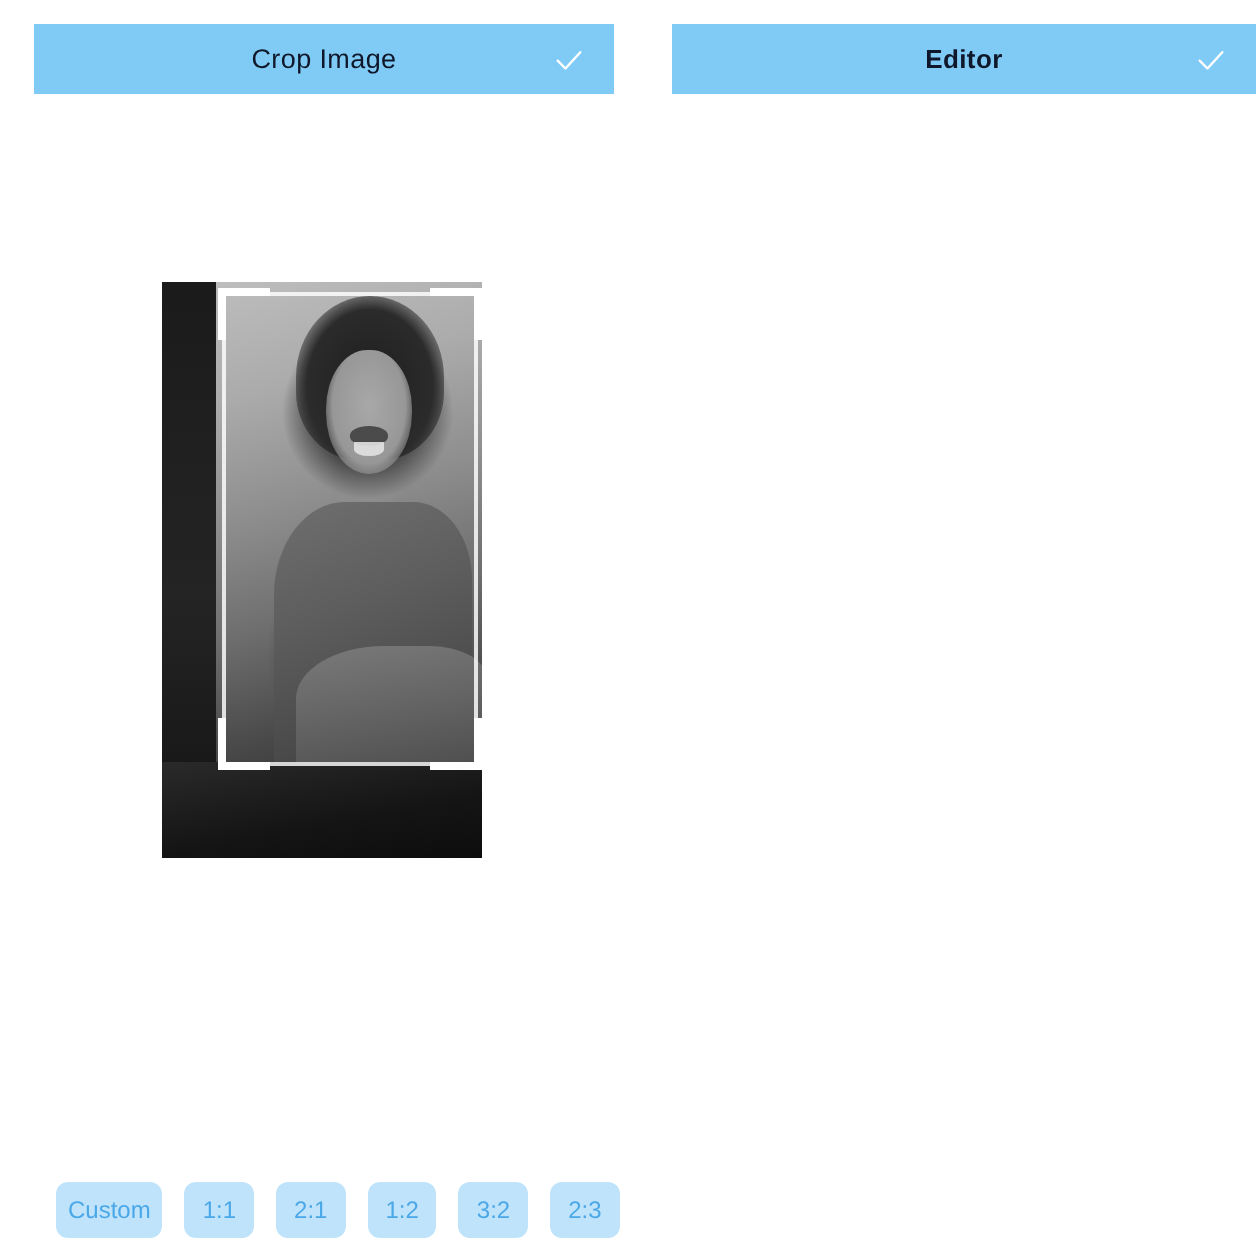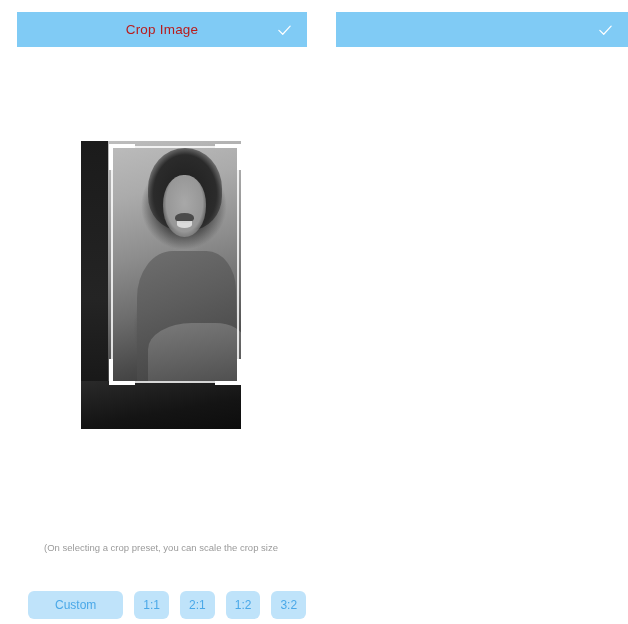--- a/index.html
+++ b/index.html
@@ -19,21 +19,21 @@
   
   .appbar {
     position: absolute; height: 35px;
     background: #80cbf5;
     display: flex; align-items: center; justify-content: center;
   }
   .appbar-left  { left: 17px;  width: 290px; top: 12px; }
   .appbar-right { left: 22px;  width: 292px; top: 12px; }
 
   .appbar-title {
-    color: #b91c1c; font-size: 13.5px; letter-spacing: .2px;
+    color: #0f172a; font-size: 13.5px; letter-spacing: .2px;
     text-align: center; width: 100%;
   }
   .appbar-title.bold { font-weight: bold; font-size: 13px; }
 
   .check {
     position: absolute; right: 14px; top: 50%;
     transform: translateY(-50%);
     width: 17px; height: 17px;
   }
   .check svg { display: block; width: 17px; height: 17px; }
@@ -125,21 +125,21 @@
     position: absolute; left: 28px; top: 591px;
     display: flex; align-items: center; gap: 11px;
     width: 300px;
   }
   .ratio-btn {
     height: 28px; border-radius: 6px;
     background: #bfe3fa; color: #4aa8e8;
     font-size: 12px; display: flex; align-items: center; justify-content: center;
     padding: 0 9px; flex: 0 0 auto; white-space: nowrap;
   }
-  .ratio-btn.wide { padding: 0 27px; }
+  .ratio-btn.wide { padding: 0 6px; }
 </style>
 </head>
 <body>
 
 <div class="stage">
 
   <div class="panel panel-left">
 
     <div class="appbar appbar-left">
       <span class="appbar-title">Crop Image</span>
@@ -182,37 +182,37 @@
         <i class="h"></i>
           <i class="v"></i>
       </div>
       <div class="corner c-br">
         <i class="h"></i>
           <i class="v"></i>
       </div>
     </div>
 
     <div class="hint">
-      <div>(On selecting a crop preset, you can scale the crop size</div>
     </div>
 
     <div class="ratio-row">
       <div class="ratio-btn wide">Custom</div>
       <div class="ratio-btn">1:1</div>
       <div class="ratio-btn">2:1</div>
       <div class="ratio-btn">1:2</div>
       <div class="ratio-btn">3:2</div>
       <div class="ratio-btn">2:3</div>
 
     </div>
   </div>
 
   <div class="panel panel-right">
 
     <div class="appbar appbar-right">
+      <span class="appbar-title bold">Editor</span>
       <span class="check">
         <svg viewBox="0 0 24 24" fill="none" stroke="#ffffff" stroke-width="1.7" stroke-linecap="round" stroke-linejoin="round">
           <polyline points="4,12.5 9.5,18 20,6.5"></polyline>
         </svg>
       </span>
     </div>
 
   </div>
 
 </div>

